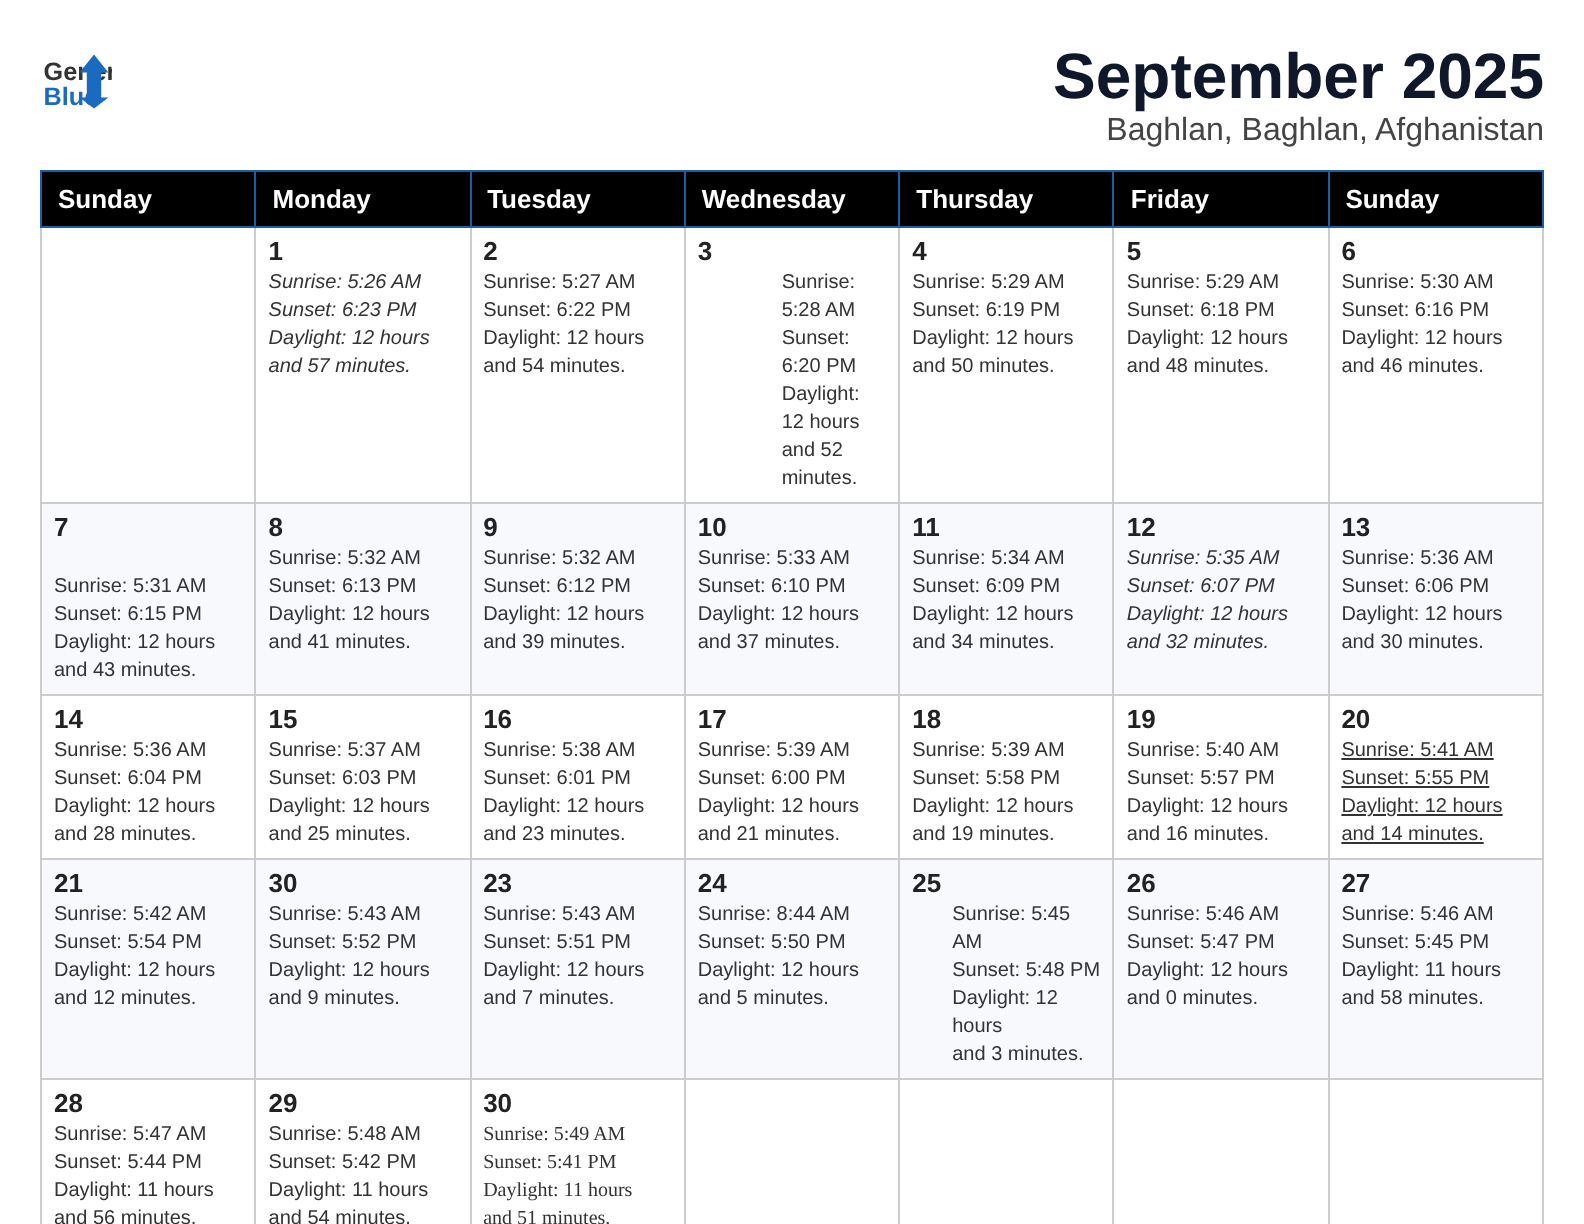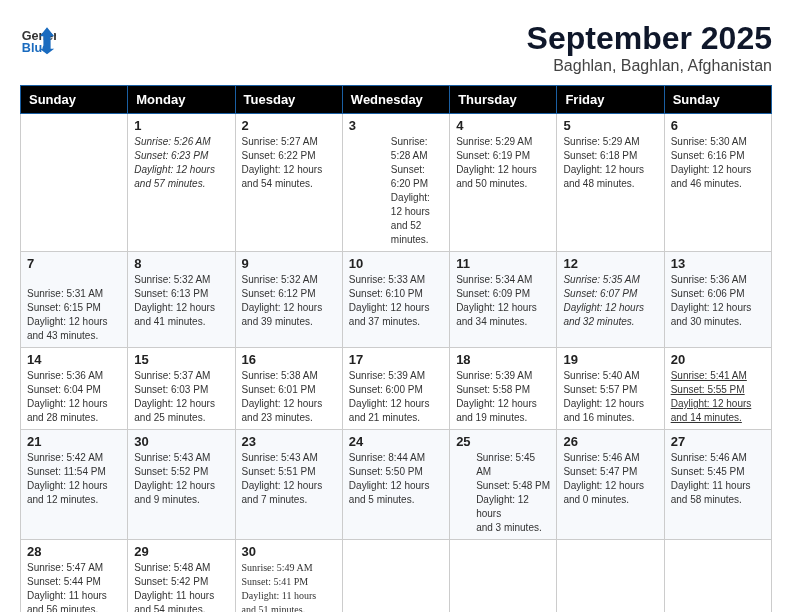--- a/index.html
+++ b/index.html
@@ -257,21 +257,21 @@
           <div class="day-info" style="white-space: pre-line; text-decoration: underline;">Sunrise: 5:41 AM
 Sunset: 5:55 PM
 Daylight: 12 hours
 and 14 minutes.</div>
         </td>
       </tr>
       <tr>
         <td>
           <span class="day-number">21</span>
           <div class="day-info" style="white-space: pre-line;">Sunrise: 5:42 AM
-Sunset: 11:54 PM
+Sunset: 5:54 PM
 Daylight: 12 hours
 and 12 minutes.</div>
         </td>
         <td>
           <span class="day-number">30</span>
           <div class="day-info" style="white-space: pre-line;">Sunrise: 5:43 AM
 Sunset: 5:52 PM
 Daylight: 12 hours
 and 9 minutes.</div>
         </td>

